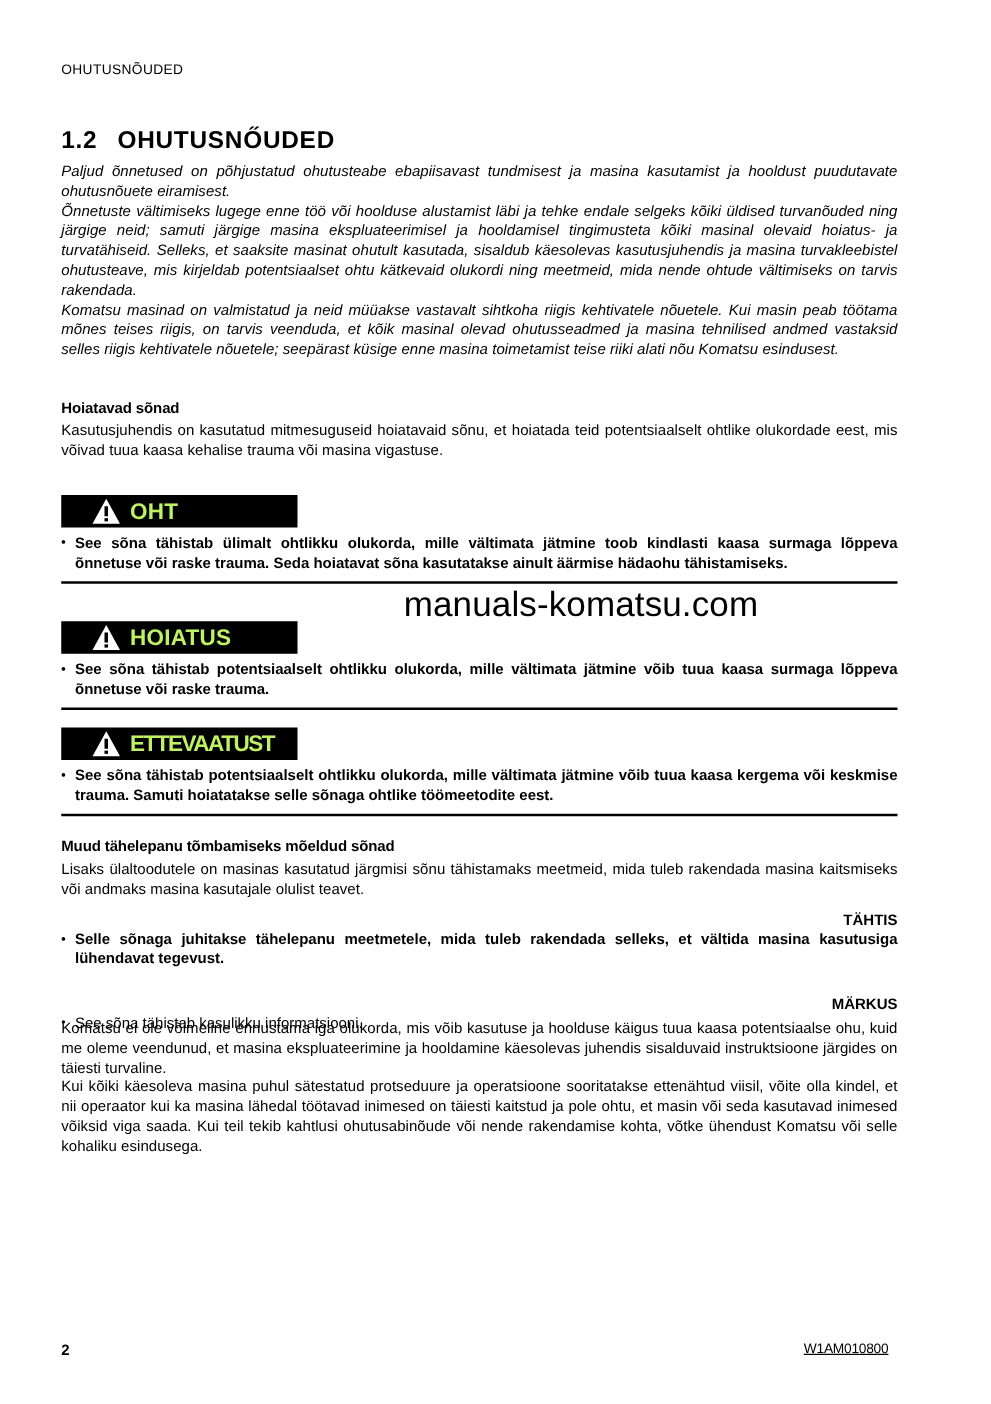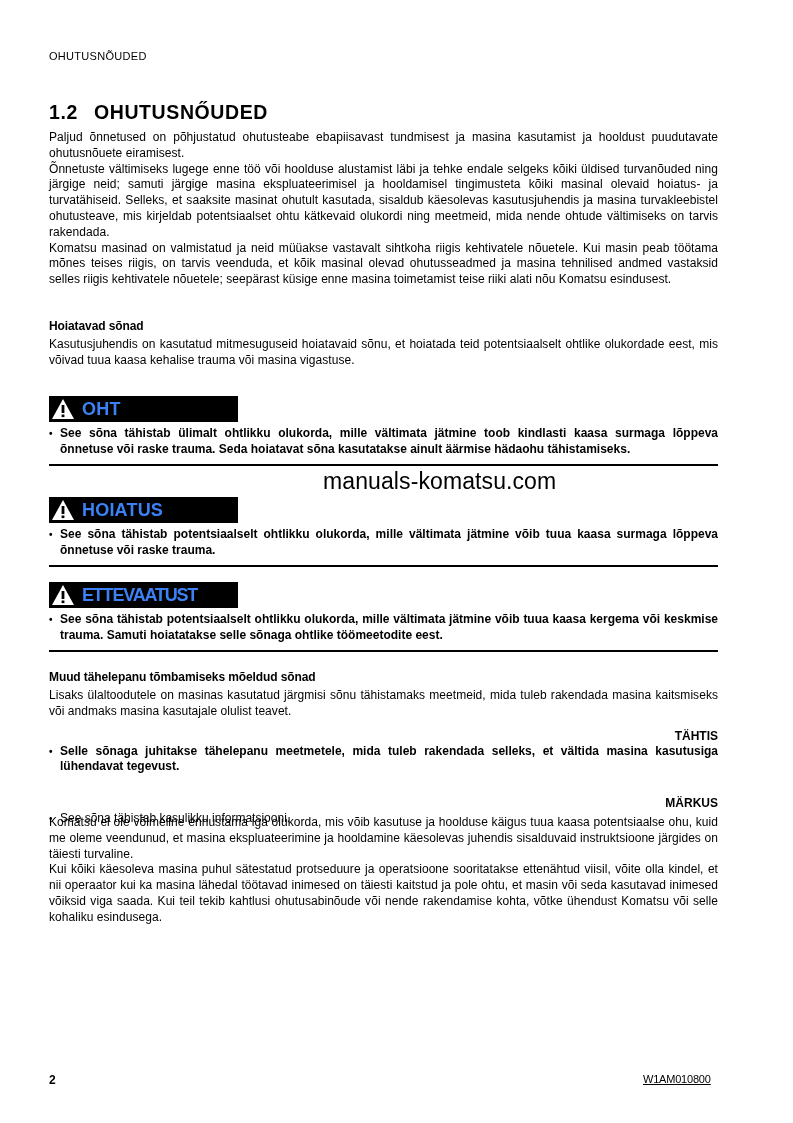--- a/index.html
+++ b/index.html
@@ -6,49 +6,49 @@
     body { width: 793px; height: 1123px; position: relative; overflow: hidden;
            font-family: "Liberation Sans", sans-serif; color: #000; }
     .page { position: absolute; left: 0; top: 0; width: 793px; height: 830px; }
     .running-header { position: absolute; left: 49px; top: 50px; font-size: 11px; letter-spacing: 0.3px; }
     .title { position: absolute; left: 49px; top: 101px; font-size: 19.5px; font-weight: bold; letter-spacing: 0.6px; text-align: center; }
     .title .num { margin-right: 10px; }
     .col { position: absolute; left: 49px; width: 669px; }
     p.body { margin: 0; font-size: 12px; line-height: 15.8px; text-align: justify; letter-spacing: 0.05px; }
     p.last { text-align-last: left; }
     h3.sub { margin: 0; font-size: 12px; font-weight: bold; line-height: 15px; letter-spacing: -0.1px; }
-    .warn-label { display: inline-flex; align-items: center; background: #000; color: #3b82f6;
-                  width: 189px; height: 26px; box-sizing: border-box; padding-left: 2px; }
+    .warn-label { display: inline-flex; align-items: center; background: #000; color: #bef264;
+                  width: 189px; height: 26px; box-sizing: border-box; padding-left: 24px; }
     .warn-label svg { width: 24px; height: 22px; margin-right: 7px; flex: 0 0 auto; }
     .warn-label span { font-size: 18px; font-weight: bold; letter-spacing: 0.2px; }
     .warn-label.condensed span { letter-spacing: -1.2px; }
     .bullet-row { display: flex; font-size: 12px; line-height: 15.8px; font-weight: bold; }
     .bullet-row .dot { width: 11px; flex: 0 0 11px; font-size: 10px; }
     .bullet-row .txt { flex: 1; text-align: justify; }
     .bullet-row.normal { font-weight: normal; }
     .rule { height: 2px; background: #000; width: 669px; }
-    .watermark { position: absolute; left: 321px; top: 468px; font-size: 23px; background: #fff;
+    .watermark { position: absolute; left: 321px; top: 468px; font-size: 28px; background: #fff;
                  padding: 0 2px; letter-spacing: 0.1px; }
     .label-small { font-size: 12px; font-weight: bold; line-height: 15px; text-align: right; }
     .footer-page { position: absolute; left: 49px; top: 1073px; font-size: 12px; font-weight: bold; }
     .footer-code { position: absolute; left: 643px; top: 1073px; font-size: 11px; letter-spacing: -0.2px; text-decoration: underline; }
   </style>
 </head>
 <body>
 
 <div class="page">
 
   <div class="running-header">OHUTUSNÕUDED</div>
 
   <div class="title">
     <span class="num">1.2</span>
     <span>OHUTUSNŐUDED</span>
   </div>
 
-  <div class="col" style="top:130px;">
+  <div class="col" style="top:130px;font-style:italic;">
     <p class="body last">Paljud õnnetused on põhjustatud ohutusteabe ebapiisavast tundmisest ja masina kasutamist ja hooldust puudutavate ohutusnõuete eiramisest.</p>
     <p class="body last">Õnnetuste vältimiseks lugege enne töö või hoolduse alustamist läbi ja tehke endale selgeks kõiki üldised turvanõuded ning järgige neid; samuti järgige masina ekspluateerimisel ja hooldamisel tingimusteta kõiki masinal olevaid hoiatus- ja turvatähiseid. Selleks, et saaksite masinat ohutult kasutada, sisaldub käesolevas kasutusjuhendis ja masina turvakleebistel ohutusteave, mis kirjeldab potentsiaalset ohtu kätkevaid olukordi ning meetmeid, mida nende ohtude vältimiseks on tarvis rakendada.</p>
     <p class="body last">Komatsu masinad on valmistatud ja neid müüakse vastavalt sihtkoha riigis kehtivatele nõuetele. Kui masin peab töötama mõnes teises riigis, on tarvis veenduda, et kõik masinal olevad ohutusseadmed ja masina tehnilised andmed vastaksid selles riigis kehtivatele nõuetele; seepärast küsige enne masina toimetamist teise riiki alati nõu Komatsu esindusest.</p>
   </div>
 
   <div class="col" style="top:319px;">
     <h3 class="sub">Hoiatavad sõnad</h3>
     <p class="body last" style="margin-top:3px;">Kasutusjuhendis on kasutatud mitmesuguseid hoiatavaid sõnu, et hoiatada teid potentsiaalselt ohtlike olukordade eest, mis võivad tuua kaasa kehalise trauma või masina vigastuse.</p>
   </div>
 

